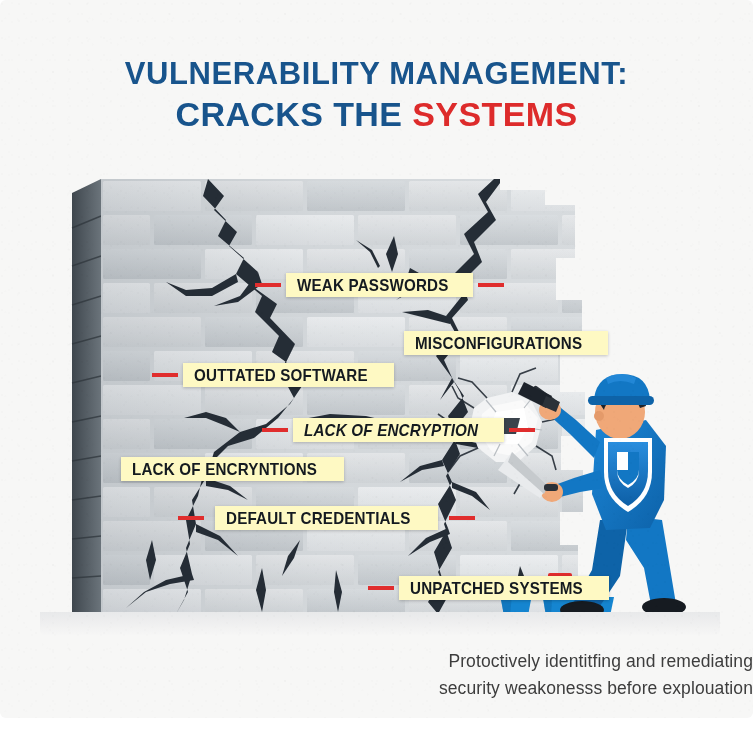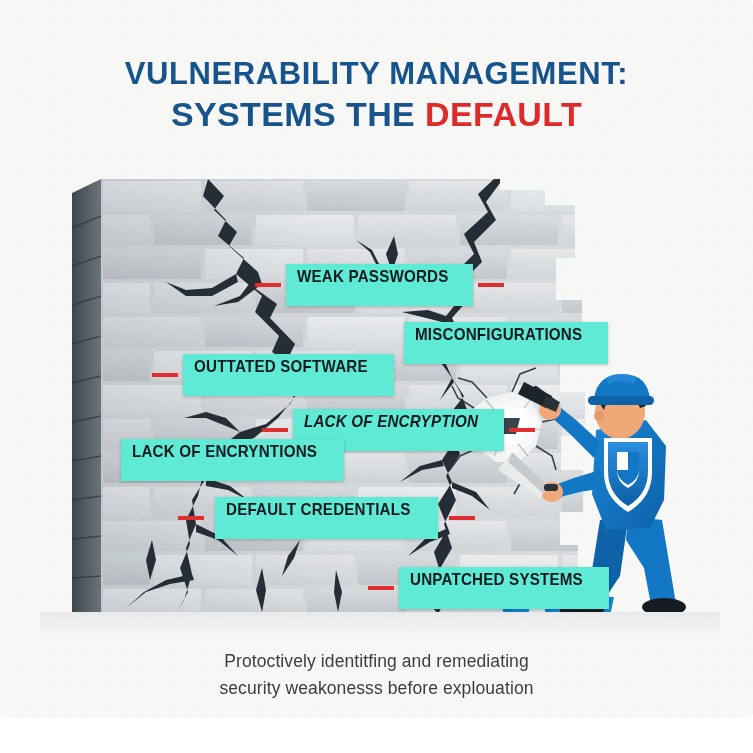--- a/index.html
+++ b/index.html
@@ -74,21 +74,21 @@
     background: linear-gradient(180deg, #e8e9ea 0%, #f1f1f1 60%, #f7f7f6 100%);
     border-radius: 0 0 6px 6px;
   }
 
   
   #caption {
     position: absolute;
     top: 648px;
     left: 0;
     width: 753px;
-    text-align: center;
+    text-align: right;
     z-index: 40;
   }
   .caption-line {
     font-size: 17.5px;
     line-height: 27px;
     color: #3d3d3d;
     letter-spacing: .1px;
   }
 
   
@@ -101,22 +101,22 @@
   }
   .chip-dash {
     width: 26px;
     height: 3.5px;
     background: #e02d2d;
     flex: 0 0 auto;
   }
   .chip-dash.left  { margin-right: 5px; }
   .chip-dash.right { margin-left: 5px; }
   .chip-box {
-    background: #5eead4;
-    padding: 3px 11px 20px 11px;
+    background: #fef9c3;
+    padding: 3px 11px 2px 11px;
     box-shadow: 0 1px 3px rgba(0,0,0,.22);
     white-space: nowrap;
   }
   .chip-text {
     font-family: "Liberation Sans Narrow", "Liberation Sans", sans-serif;
     font-weight: bold;
     font-size: 16.5px;
     letter-spacing: .2px;
     color: #141a20;
     transform: scaleX(.92);
@@ -428,21 +428,21 @@
         </g>
       </g>
     </svg>
 
     <div id="ground-shadow"></div>
   </div>
 
   <div id="title-block">
     <div class="title-line">VULNERABILITY MANAGEMENT:</div>
     <div class="title-line second">
-      <span>SYSTEMS THE </span><span class="title-accent">DEFAULT</span>
+      <span>CRACKS THE </span><span class="title-accent">SYSTEMS</span>
     </div>
   </div>
 
   <div class="label-chip" style="left:255px; top:272px;">
     <span class="chip-dash left"></span>
     <span class="chip-box">
       <span class="chip-text">WEAK PASSWORDS</span>
     </span>
     <span class="chip-dash right"></span>
   </div>

